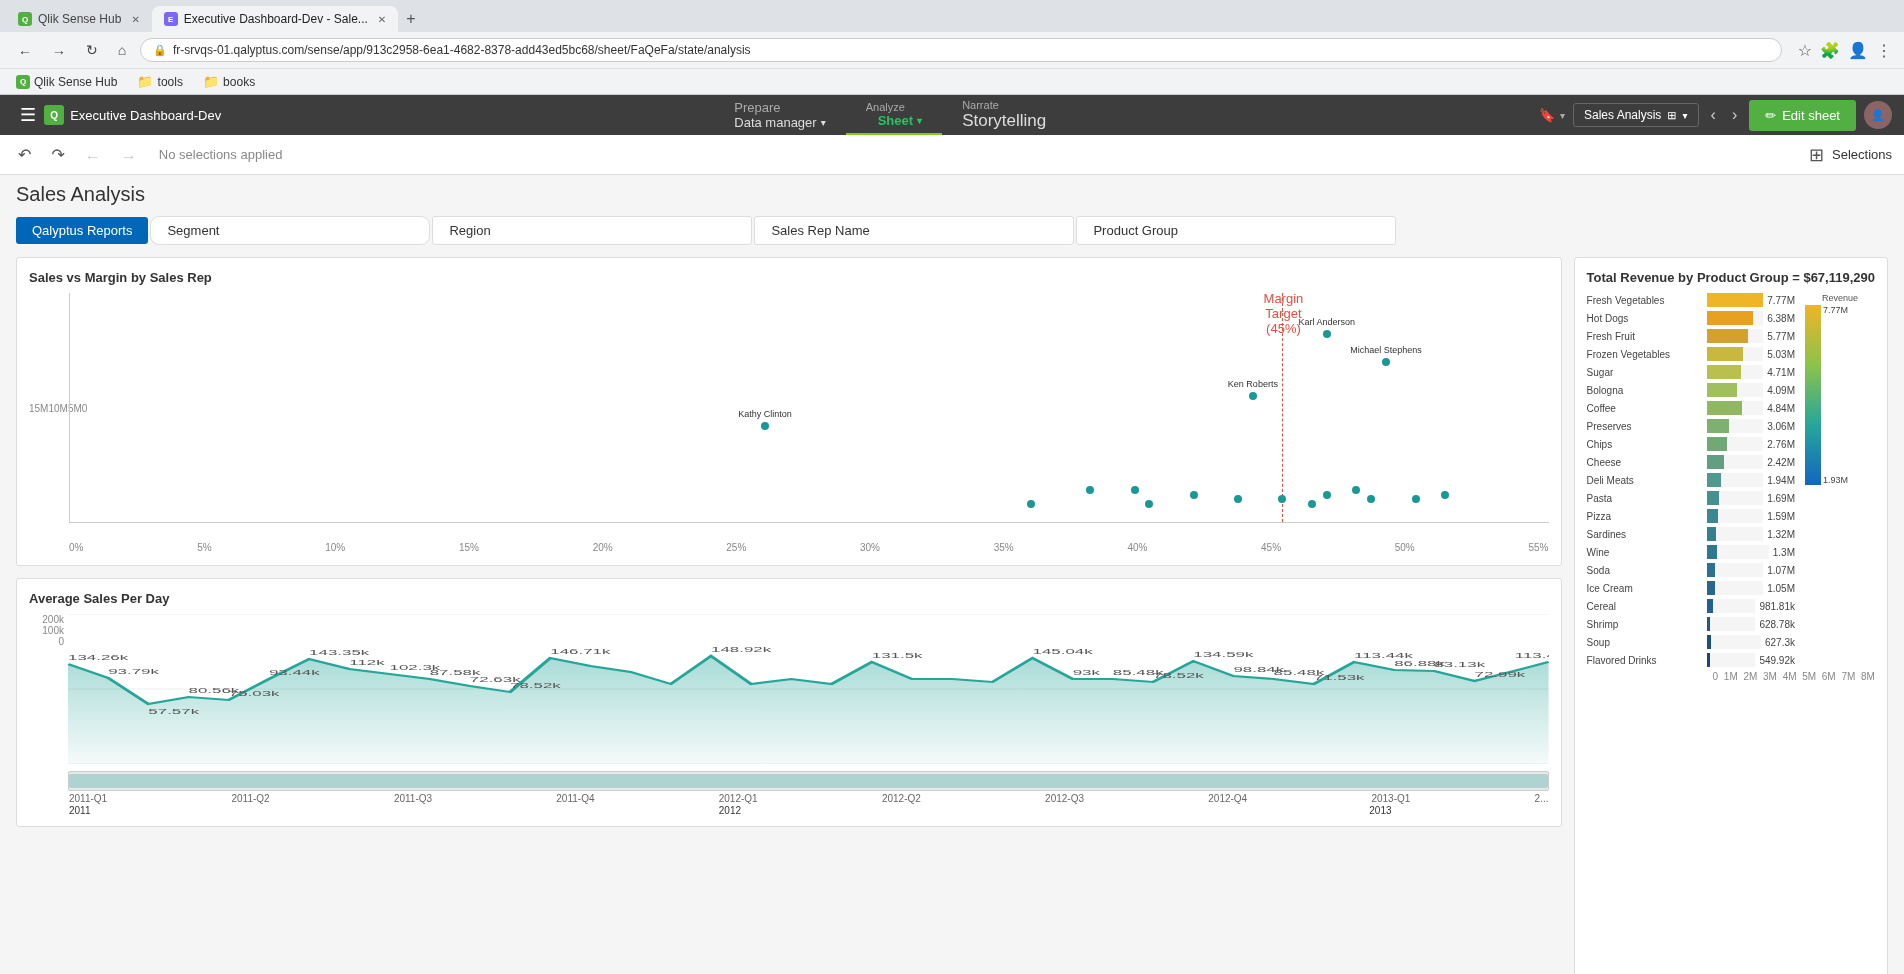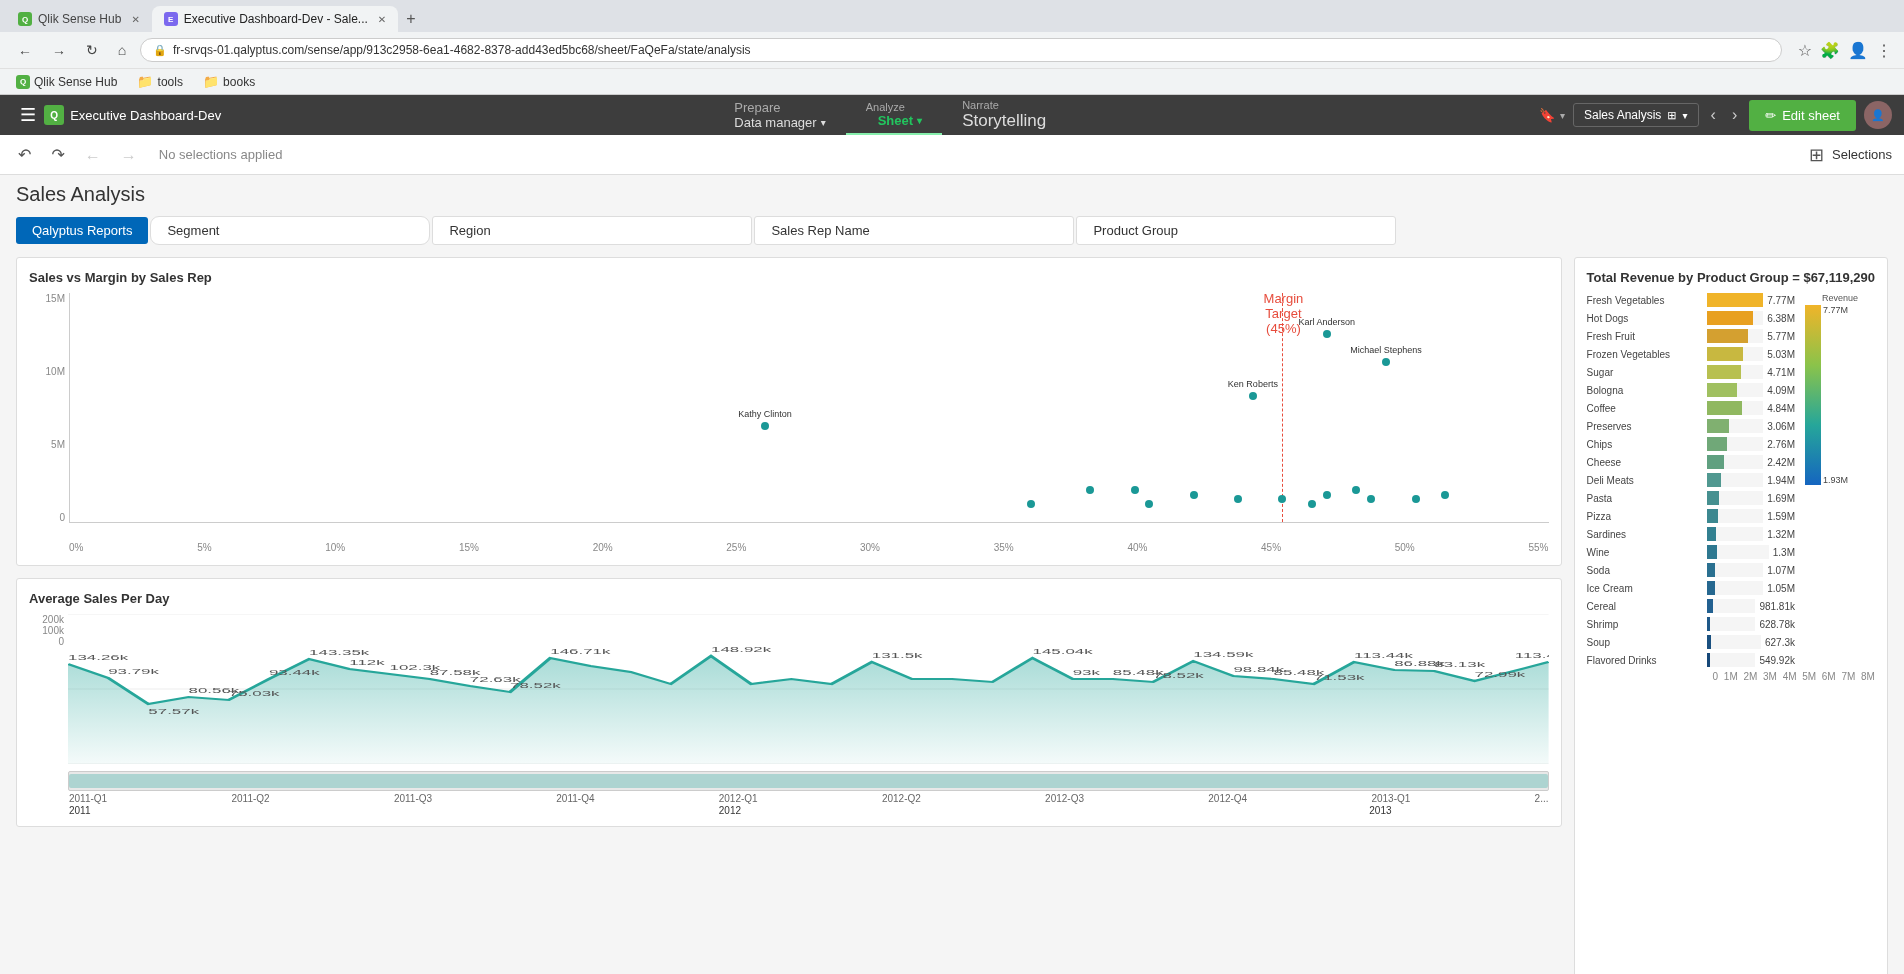--- a/index.html
+++ b/index.html
@@ -57,21 +57,21 @@
     
     .dashboard { display: flex; gap: 12px; height: calc(100vh - 230px); }
     .left-panel { flex: 1; display: flex; flex-direction: column; gap: 12px; min-width: 0; }
 
     
     .chart-container { background: white; border: 1px solid #ddd; border-radius: 3px; padding: 12px; }
     .chart-title { font-size: 13px; font-weight: 600; color: #333; margin-bottom: 8px; }
 
     
     .scatter-chart { position: relative; height: 260px; }
-    .scatter-y-labels { position: absolute; left: 0; top: 0; bottom: 30px; display: flex; flex-direction: column; justify-content: space-between; font-size: 10px; color: #888; width: 40px; text-align: right; padding-right: 4px; }
+    .scatter-y-labels { position: absolute; left: 0; top: 0; bottom: 30px; display: flex; justify-content: space-between; font-size: 10px; color: #888; width: 40px; text-align: right; padding-right: 4px; align-items: center; }
     .scatter-x-labels { position: absolute; bottom: 0; left: 40px; right: 0; display: flex; justify-content: space-between; font-size: 10px; color: #888; }
     .scatter-plot-area { position: absolute; left: 40px; top: 0; right: 0; bottom: 30px; border-left: 1px solid #ccc; border-bottom: 1px solid #ccc; overflow: visible; }
     .margin-line { position: absolute; border-left: 1px dashed #e74c3c; top: 0; bottom: 0; }
     .margin-label { position: absolute; font-size: 13px; color: #e74c3c; top: -2px; text-align: center; transform: translateX(-50%); }
     .dot { position: absolute; width: 8px; height: 8px; background: #1a9896; border-radius: 50%; transform: translate(-50%, 50%); }
     .dot-label { position: absolute; font-size: 9px; color: #333; white-space: nowrap; transform: translateX(-50%); }
 
     
     .line-chart { height: 200px; position: relative; }
 
@@ -147,21 +147,21 @@
   <div class="nav-sections">
     <div class="nav-section">
       <div>
         <div style="font-size:13px;color:#aaa;">Prepare</div>
         <div style="display:flex;align-items:center;gap:4px;color:#ddd;font-size:13px;">
           <span>Data manager</span>
           <span style="font-size:10px;">▾</span>
         </div>
       </div>
     </div>
-    <div class="nav-section active" style="border-bottom:2px solid #86efac;">
+    <div class="nav-section active" style="border-bottom:2px solid #84cc16;">
       <div>
         <div style="font-size:11px;color:#aaa;">Analyze</div>
         <div style="display:flex;align-items:center;gap:4px;color:#22c55e;font-size:13px;font-weight:700;margin-left:12px;">
           <span>Sheet</span>
           <span style="font-size:10px;">▾</span>
         </div>
       </div>
     </div>
     <div class="nav-section">
       <div>

